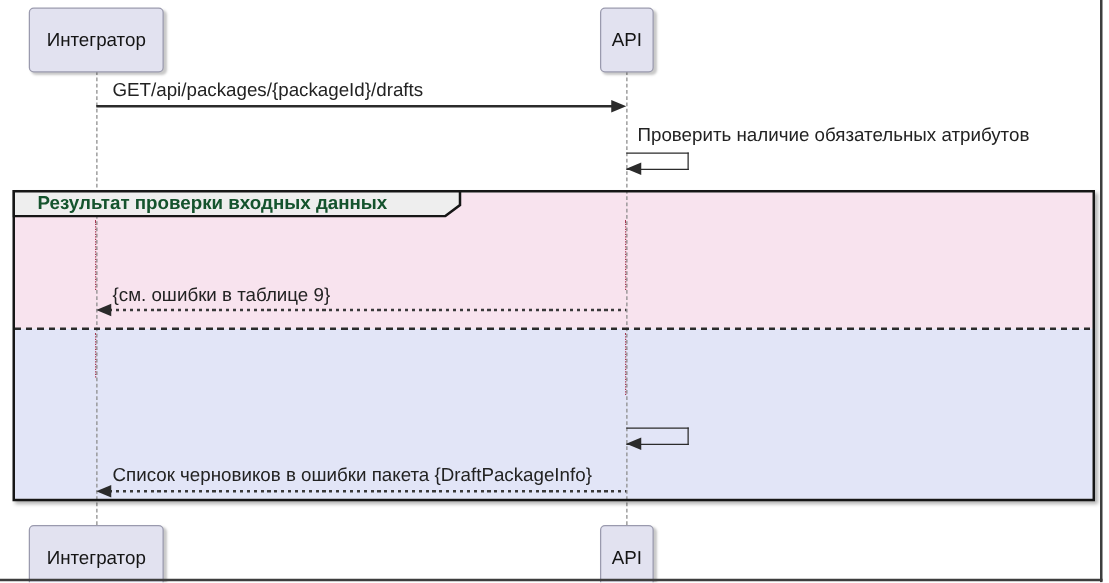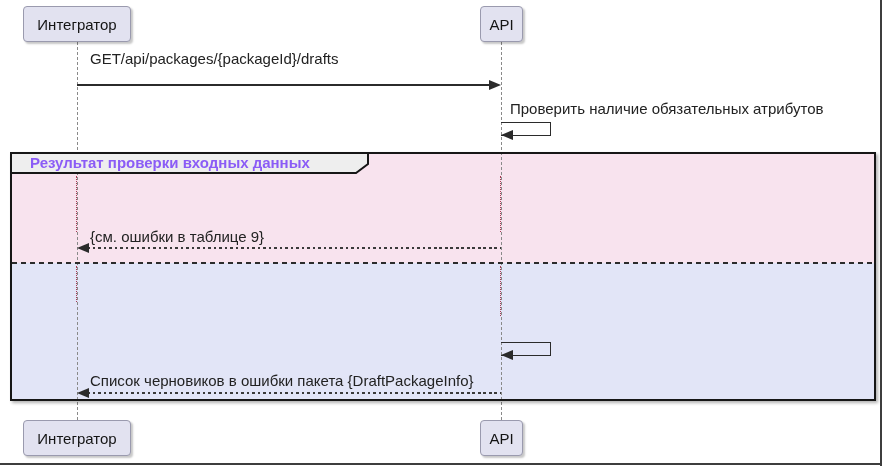--- a/index.html
+++ b/index.html
@@ -2,38 +2,38 @@
 <html><head>
 <meta charset="utf-8">
 <style>
   html,body{margin:0;padding:0;background:#ffffff;}
   .canvas{
     position:relative;width:887px;height:466px;background:#ffffff;overflow:hidden;
     font-family:"Liberation Sans",sans-serif;color:#1a1a1a;
   }
   
   .participant{
-    position:absolute;height:36px;background:#e2e2f0;border:1px solid #9a9aae;
+    position:absolute;height:52px;background:#e2e2f0;border:1px solid #9a9aae;
     border-radius:4px;display:flex;align-items:center;justify-content:center;
     font-size:15px;color:#141414;box-shadow:2px 2px 2px rgba(0,0,0,.22);
     box-sizing:border-box;z-index:30;
   }
   
   .lifeline{position:absolute;width:0;border-left:1px dashed #8a8a8a;z-index:2;}
   .lifeline-alt{position:absolute;width:0;border-left:1.5px dotted #a63a52;z-index:3;}
   
   .sect-bg{position:absolute;z-index:1;}
   
   .frame-outline{
     position:absolute;border:2px solid #161616;box-sizing:border-box;
     box-shadow:2px 2px 3px rgba(0,0,0,.3);z-index:10;pointer-events:none;
   }
   .frame-header-svg{position:absolute;z-index:11;}
   .frame-title{
-    position:absolute;font-size:15px;font-weight:bold;color:#8b5cf6;
+    position:absolute;font-size:15px;font-weight:bold;color:#14532d;
     line-height:18px;z-index:12;white-space:nowrap;
   }
   .section-label{
     position:absolute;font-size:13px;color:#2b2b2b;text-align:center;
     z-index:6;white-space:nowrap;
   }
   .divider{
     position:absolute;height:2px;z-index:11;
     background:repeating-linear-gradient(90deg,#2b2b2b 0 5px,transparent 5px 9px);
   }
@@ -63,21 +63,21 @@
   <div class="sect-bg" style="left:12px;top:263px;width:862px;height:136px;background:#e2e5f7;"></div>
 
   <div class="lifeline" style="left:76.5px;top:42px;height:378px;"></div>
   <div class="lifeline" style="left:500.5px;top:42px;height:378px;"></div>
 
   <div class="lifeline-alt" style="left:76px;top:176px;height:56px;"></div>
   <div class="lifeline-alt" style="left:500px;top:176px;height:56px;"></div>
   <div class="lifeline-alt" style="left:76px;top:266px;height:36px;"></div>
   <div class="lifeline-alt" style="left:500px;top:266px;height:50px;"></div>
 
-  <div class="msg-text" style="left:90px;top:50px;">GET/api/packages/{packageId}/drafts</div>
+  <div class="msg-text" style="left:90px;top:64px;">GET/api/packages/{packageId}/drafts</div>
   <div class="line-solid" style="left:77px;top:84px;width:414px;"></div>
   <span class="ah ah-right" style="left:489px;top:80px;"></span>
 
   <div class="msg-text" style="left:510px;top:100px;">Проверить наличие обязательных атрибутов</div>
   <div class="self-loop" style="left:501px;top:122px;"></div>
   <span class="ah ah-left" style="left:501px;top:130px;"></span>
 
   <div class="frame-outline" style="left:10px;top:152px;width:866px;height:249px;"></div>
   <svg class="frame-header-svg" style="left:10px;top:152px;" width="360" height="22" viewBox="0 0 360 22">
     <polygon points="1,1 358,1 358,12 346,21 1,21" fill="#eeeeee" stroke="#161616" stroke-width="2"></polygon>

